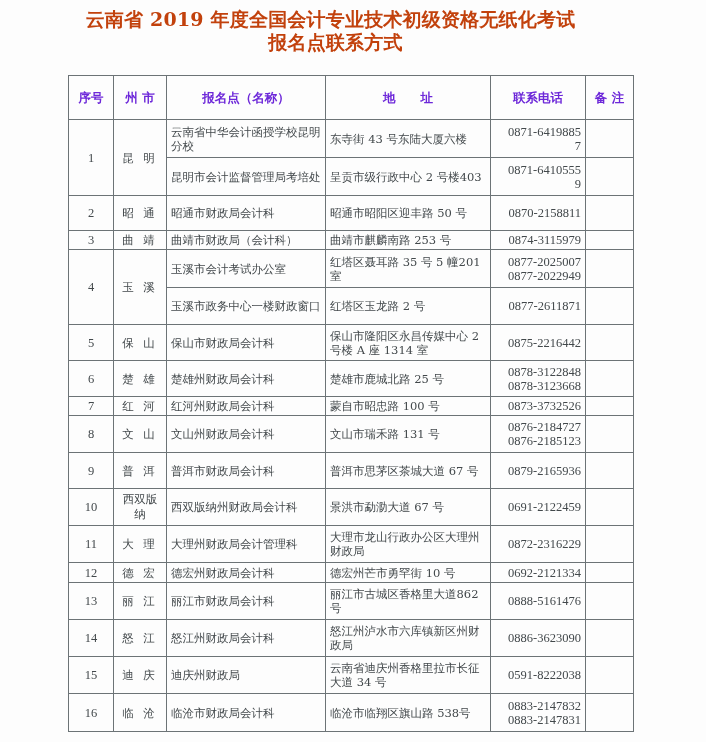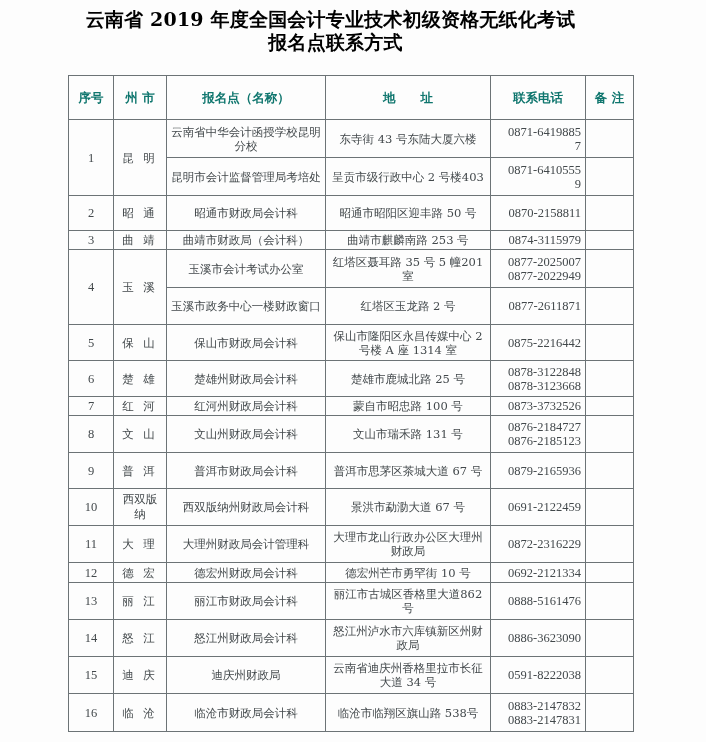--- a/index.html
+++ b/index.html
@@ -11,21 +11,21 @@
     font-family: "DejaVu Serif", "Liberation Serif", serif;
     color: #3a3f42;
   }
   .title {
     position: absolute;
     left: 0; top: 8px; width: 661px;
     text-align: center;
     font-weight: bold;
     font-size: 19px;
     line-height: 23px;
-    color: #000000;
+    color: #c2410c;
     letter-spacing: 0.2px;
   }
   .title .line2 { display: block; padding-left: 10px; }
   table.contacts {
     position: absolute;
     left: 68px; top: 75px;
     width: 565px;
     border-collapse: collapse;
     table-layout: fixed;
     font-size: 11.5px;
@@ -35,29 +35,29 @@
     border: 1.2px solid #6c7376;
     padding: 0 4px;
     line-height: 14px;
     vertical-align: middle;
     overflow: hidden;
   }
   table.contacts th {
     font-family: "DejaVu Sans", "Liberation Sans", sans-serif;
     font-weight: bold;
     font-size: 12.5px;
-    color: #0f766e;
+    color: #6d28d9;
     height: 43px;
     text-align: center;
     padding: 0;
   }
   td.c-no, td.c-city { text-align: center; }
   td.c-city { letter-spacing: 3px; }
   td.c-city.tight { letter-spacing: 0; line-height: 15px; }
-  td.c-name, td.c-addr { text-align: center; }
+  td.c-name, td.c-addr { text-align: left; }
   td.c-phone { text-align: right; font-family: "Liberation Serif", "DejaVu Serif", serif; font-size: 12.5px; }
   td.c-no { font-family: "Liberation Serif", "DejaVu Serif", serif; font-size: 12.5px; }
   .ph { display: block; }
 </style>
 </head>
 <body>
 
 <div class="title">
   <span class="line1">云南省 2019 年度全国会计专业技术初级资格无纸化考试</span>
   <span class="line2">报名点联系方式</span>

